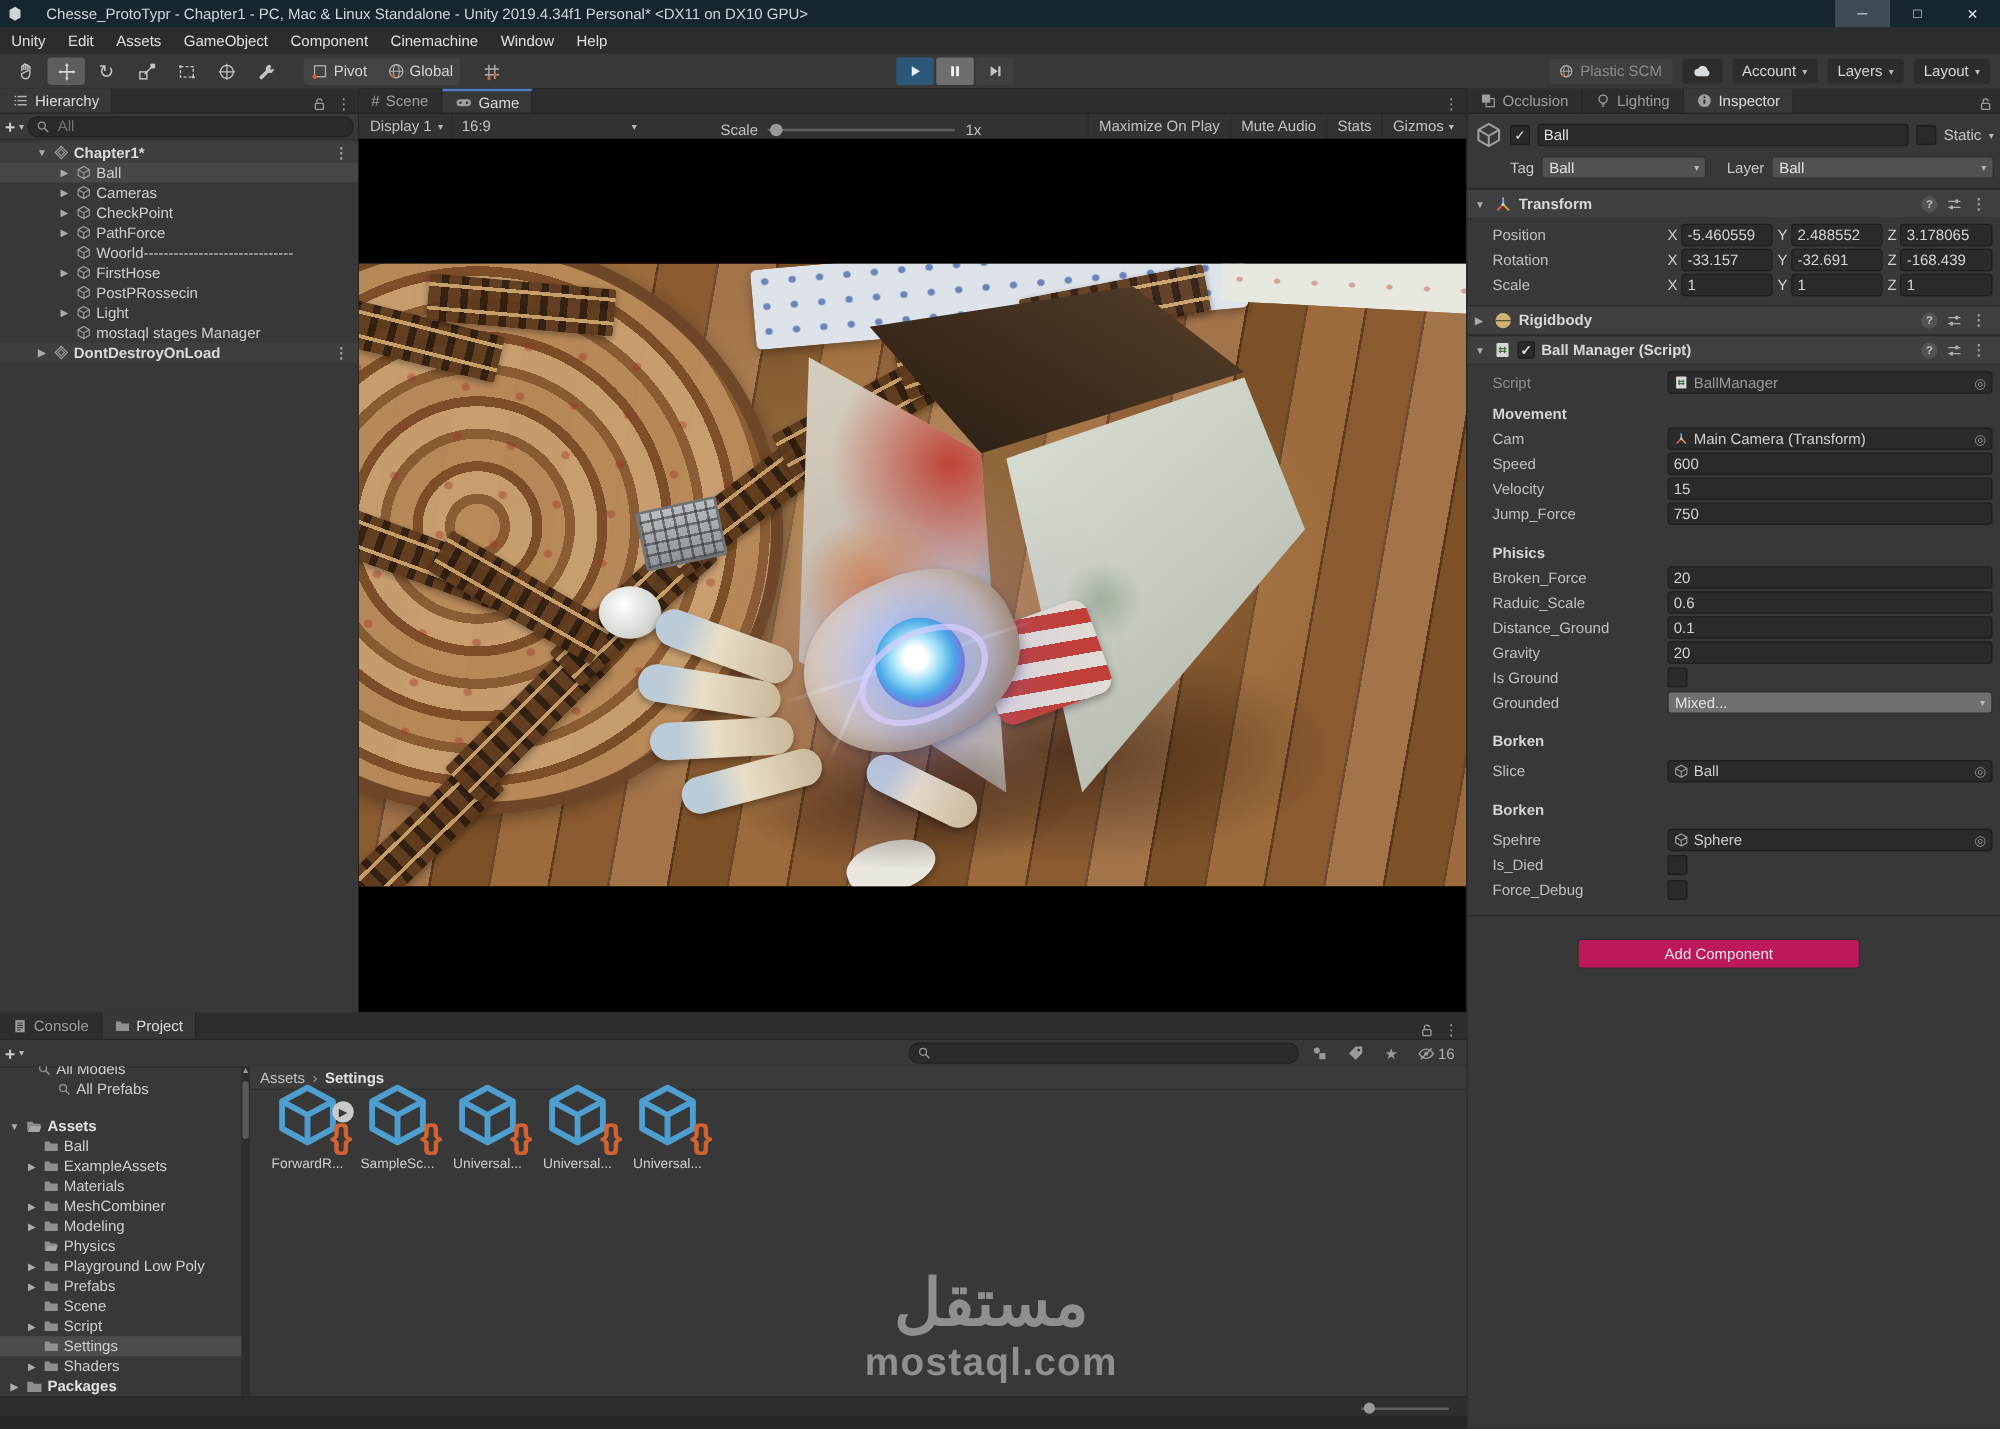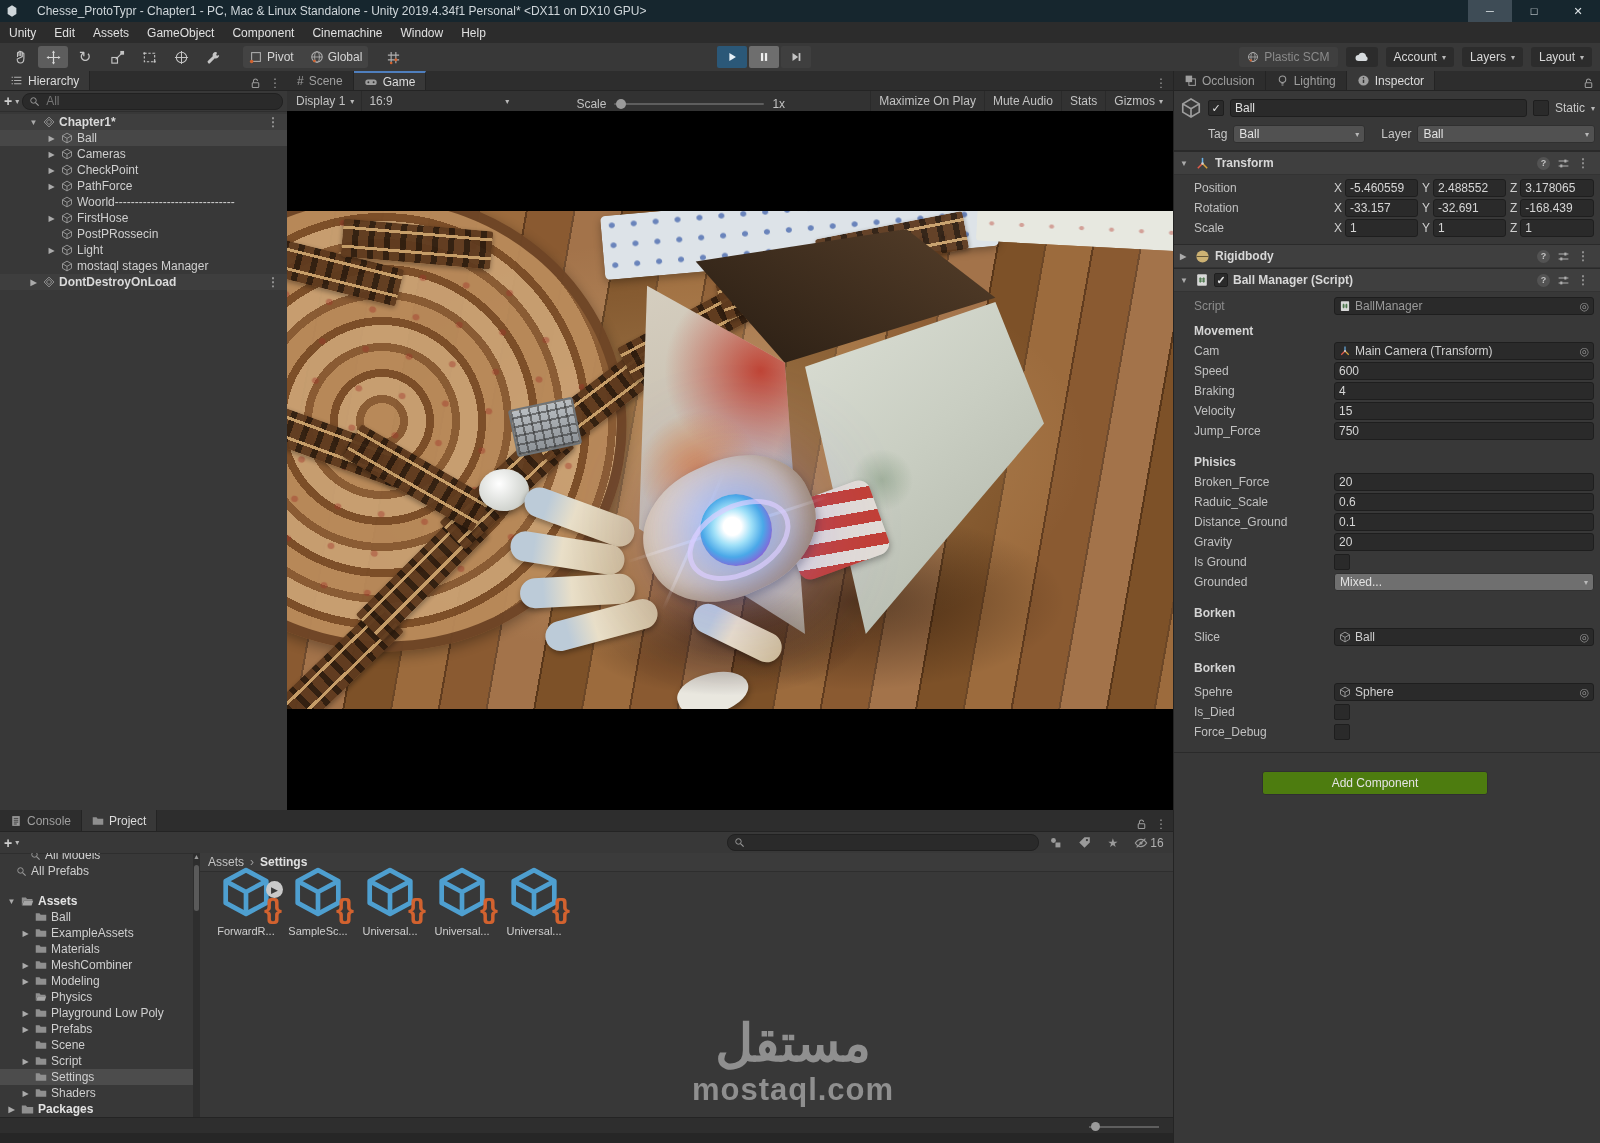--- a/index.html
+++ b/index.html
@@ -119,21 +119,21 @@
   .qi{width:13px;height:13px;border-radius:50%;background:#535353;color:#c4c4c4;font-size:9px;font-weight:bold;display:flex;align-items:center;justify-content:center;}
   .irow{display:flex;align-items:center;height:20px;padding:0 7px 0 20px;gap:4px;}
   .ilbl{width:136px;flex:none;color:#c0c0c0;white-space:nowrap;overflow:hidden;}
   .tfield{flex:1;height:16px;background:#2a2a2a;border:1px solid #1e1e1e;border-radius:3px;color:#d6d6d6;font:12px "Liberation Sans",sans-serif;padding:0 4px;min-width:0;}
   .objfield{flex:1;height:16px;background:#2a2a2a;border:1px solid #1e1e1e;border-radius:3px;color:#cfcfcf;display:flex;align-items:center;gap:4px;padding:0 4px;min-width:0;}
   .objfield .pick{margin-left:auto;color:#9a9a9a;font-size:11px;}
   .axis{display:flex;align-items:center;gap:3px;flex:1;min-width:0;}
   .axis .axl{color:#cfcfcf;flex:none;}
   .axis input{width:100%;min-width:0;}
   .secthead{font-weight:bold;color:#d4d4d4;padding:8px 0 3px 20px;}
-  .addcomp{position:absolute;left:88px;width:224px;height:22px;background:#4d7c0f;border:1px solid #303030;border-radius:3px;color:#e4e4e4;display:flex;align-items:center;justify-content:center;}
+  .addcomp{position:absolute;left:88px;width:224px;height:22px;background:#be185d;border:1px solid #303030;border-radius:3px;color:#e4e4e4;display:flex;align-items:center;justify-content:center;}
   
   #projectpanel{left:0;top:810px;width:1173px;height:355px;background:#383838;}
   #ptool{height:21px;display:flex;align-items:center;padding:0 4px;gap:3px;border-bottom:1px solid #2e2e2e;}
   .psearch{width:298px;height:15px;margin-left:auto;background:#2a2a2a;border:1px solid #212121;border-radius:8px;display:flex;align-items:center;gap:4px;padding:0 6px;}
   .psearch input{flex:1;background:transparent;border:none;outline:none;color:#cfcfcf;font:12px "Liberation Sans",sans-serif;min-width:0;}
   .pico{width:26px;display:flex;align-items:center;justify-content:center;color:#b0b0b0;}
   #ptree{position:absolute;left:0;top:43px;width:200px;height:264px;overflow:hidden;border-right:1px solid #282828;}
   .trow{height:16px;display:flex;align-items:center;gap:4px;white-space:nowrap;color:#cfcfcf;}
   .trow .arr{width:11px;text-align:center;font-size:8px;color:#ababab;flex:none;}
   .trow.bold{font-weight:bold;color:#e2e2e2;}
@@ -785,24 +785,20 @@
             </svg>
           <span>Main Camera (Transform)</span>
           <span class="pick">◎</span>
         </span>
       </div>
       <div class="irow">
         <span class="ilbl">Speed</span>
         <input class="tfield" value="600" style="">
       </div>
       <div class="irow">
-        <span class="ilbl">Braking</span>
-        <input class="tfield" value="4" style="">
-      </div>
-      <div class="irow">
         <span class="ilbl">Velocity</span>
         <input class="tfield" value="15" style="">
       </div>
       <div class="irow">
         <span class="ilbl">Jump_Force</span>
         <input class="tfield" value="750" style="">
       </div>
 
       <div class="secthead" style="padding-top:14px">Phisics</div>
       <div class="irow">
@@ -923,21 +919,21 @@
     </div>
 
     <div id="ptree">
       <div style="margin-top:-6px">
         <div class="trow" style="padding-left:30px">
           <svg class="ic" width="11" height="11">
               <use href="#i-mag"></use>
             </svg>
           <span>All Models</span>
         </div>
-        <div class="trow" style="padding-left:16px">
+        <div class="trow" style="padding-left:46px">
           <svg class="ic" width="11" height="11">
               <use href="#i-mag"></use>
             </svg>
           <span>All Prefabs</span>
         </div>
         <div style="height:14px"></div>
         <div class="trow bold" style="padding-left:6px">
           <span class="arr">▼</span>
           <svg class="ic" width="13" height="13">
               <use href="#i-folder-open"></use>

